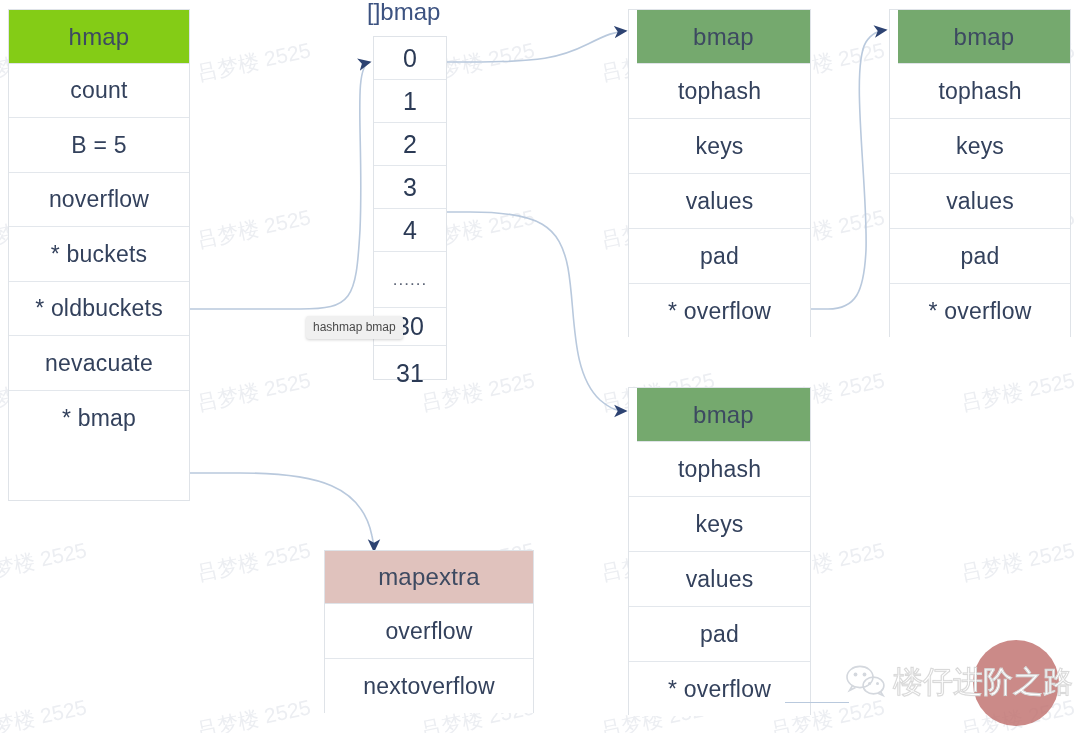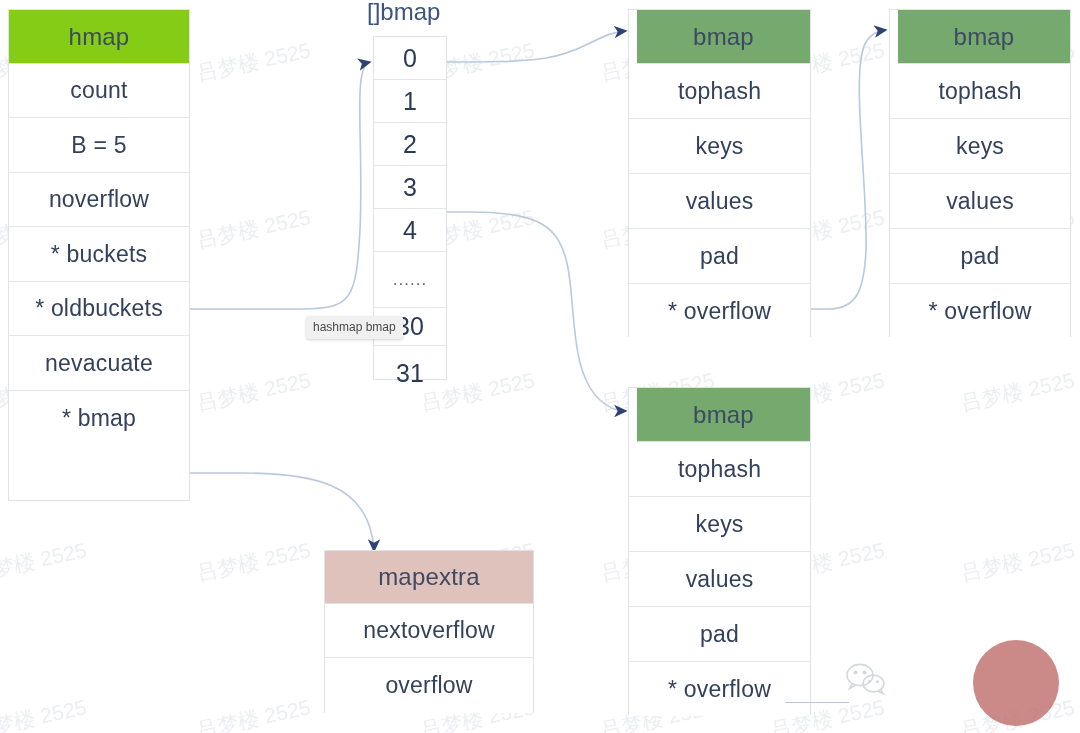--- a/index.html
+++ b/index.html
@@ -225,22 +225,22 @@
     <div class="row head green" style="height:54px;">bmap</div>
     <div class="row" style="height:55px;">tophash</div>
     <div class="row" style="height:55px;">keys</div>
     <div class="row" style="height:55px;">values</div>
     <div class="row" style="height:55px;">pad</div>
     <div class="row" style="height:54px;">* overflow</div>
   </div>
 
   <div class="struct" id="mapextra" style="left:284px;top:550px;width:210px;height:163px;margin-left:40px;">
     <div class="row head pink" style="height:53px;">mapextra</div>
+    <div class="row" style="height:55px;">overflow</div>
     <div class="row" style="height:54px;">nextoverflow</div>
-    <div class="row" style="height:55px;">overflow</div>
   </div>
 
   <div class="brand" style="left:845px;top:662px;">
     <div class="brule"></div>
     <div class="disc"></div>
     <span class="wx">
       <svg width="42" height="34" viewBox="0 0 42 34">
         <g fill="none" stroke="#d4d8de" stroke-width="1.6">
           <ellipse cx="15" cy="13" rx="13" ry="10.6"></ellipse>
           <path d="M7.5,21.5 L4.5,26.5 L10.5,23.5"></path>
@@ -248,15 +248,16 @@
           <path d="M35.5,27.5 L38,31.5 L33,29.3"></path>
         </g>
         <g fill="#d4d8de">
           <circle cx="10.5" cy="10.5" r="1.9"></circle>
           <circle cx="19.5" cy="10.5" r="1.9"></circle>
           <circle cx="24.5" cy="19.5" r="1.5"></circle>
           <circle cx="32.5" cy="19.5" r="1.5"></circle>
         </g>
       </svg>
     </span>
+    <span class="btxt">楼仔进阶之路</span>
   </div>
 
 </div>
 
 </body></html>

